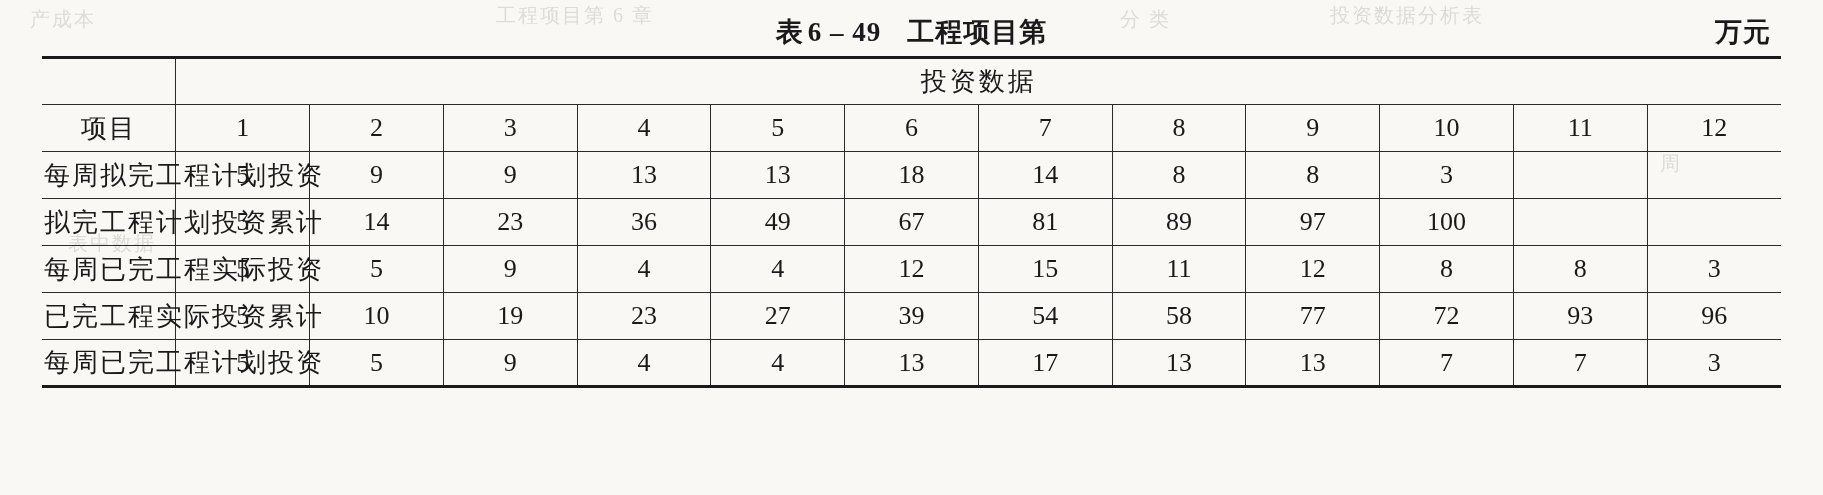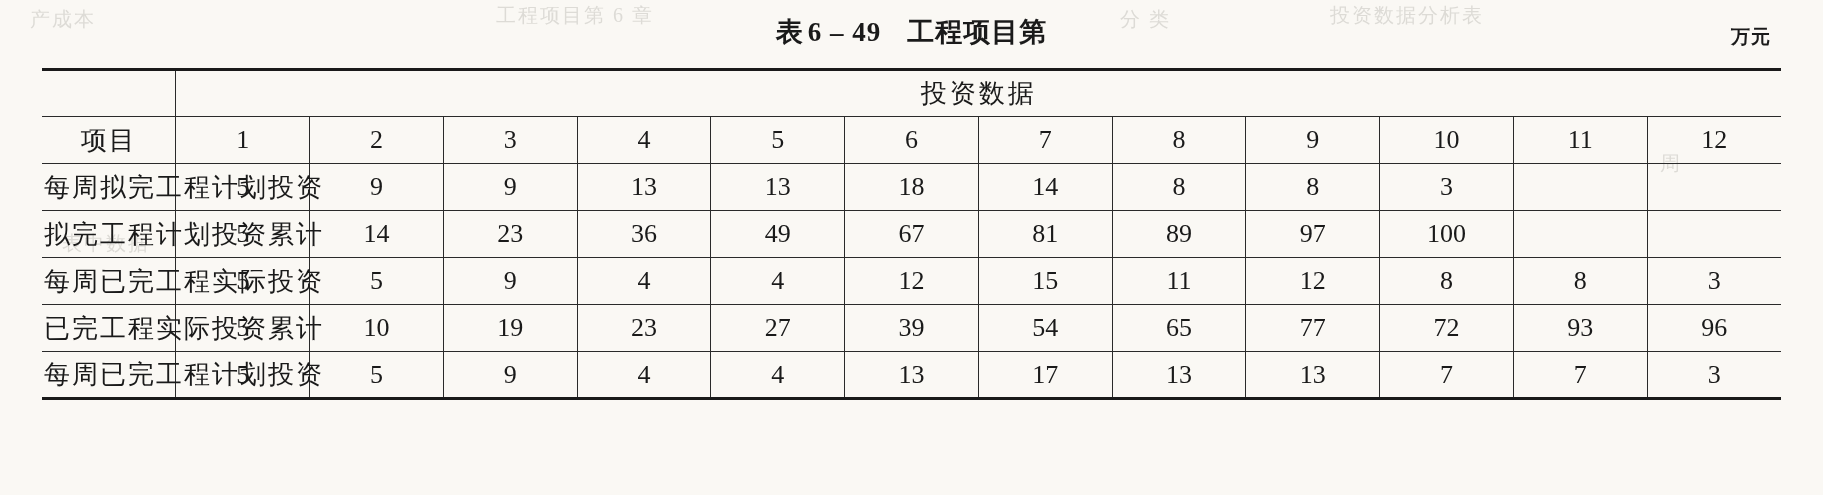--- a/index.html
+++ b/index.html
@@ -22,21 +22,21 @@
     color: rgba(120, 118, 110, 0.22);
     font-size: 20px;
     letter-spacing: 2px;
     user-select: none;
     white-space: nowrap;
   }
   .ghost-1 { left: 30px; top: 6px; }
   .ghost-2 { left: 496px; top: 2px; }
   .ghost-3 { left: 1120px; top: 6px; }
   .ghost-4 { left: 1330px; top: 2px; text-align: right; }
-  .ghost-5 { left: 62px; top: 230px; }
+  .ghost-5 { left: 68px; top: 230px; }
   .ghost-6 { left: 1660px; top: 150px; }
 
   .page {
     position: relative;
     padding: 0 42px;
     box-sizing: border-box;
     width: 1823px;
   }
 
   .caption-row {
@@ -55,30 +55,30 @@
   .caption .num {
     margin: 12px 4px;
   }
   .caption .title {
     margin-left: 22px;
   }
   .unit {
     position: absolute;
     right: 10px;
     bottom: 4px;
-    font-size: 19px;
+    font-size: 27px;
     font-weight: bold;
     letter-spacing: 1px;
   }
 
   table.data {
     border-collapse: collapse;
     width: 100%;
     table-layout: fixed;
-    margin-top: 14px;
+    margin-top: 2px;
     font-family: Liberation Serif, serif;
   }
   table.data td {
     border-left: 1.6px solid #2a2a2a;
     border-right: 1.6px solid #2a2a2a;
     border-top: 1.4px solid #2a2a2a;
     border-bottom: 1.4px solid #2a2a2a;
     text-align: center;
     font-size: 26px;
     height: 47px;
@@ -204,21 +204,21 @@
 
       <tr>
         <td class="label-cell">已完工程实际投资累计</td>
         <td>5</td>
         <td>10</td>
         <td>19</td>
         <td>23</td>
         <td>27</td>
         <td>39</td>
         <td>54</td>
-        <td>65</td>
+        <td>58</td>
         <td>77</td>
         <td>72</td>
         <td>93</td>
         <td>96</td>
       </tr>
 
       <tr>
         <td class="label-cell">每周已完工程计划投资</td>
         <td>5</td>
         <td>5</td>

